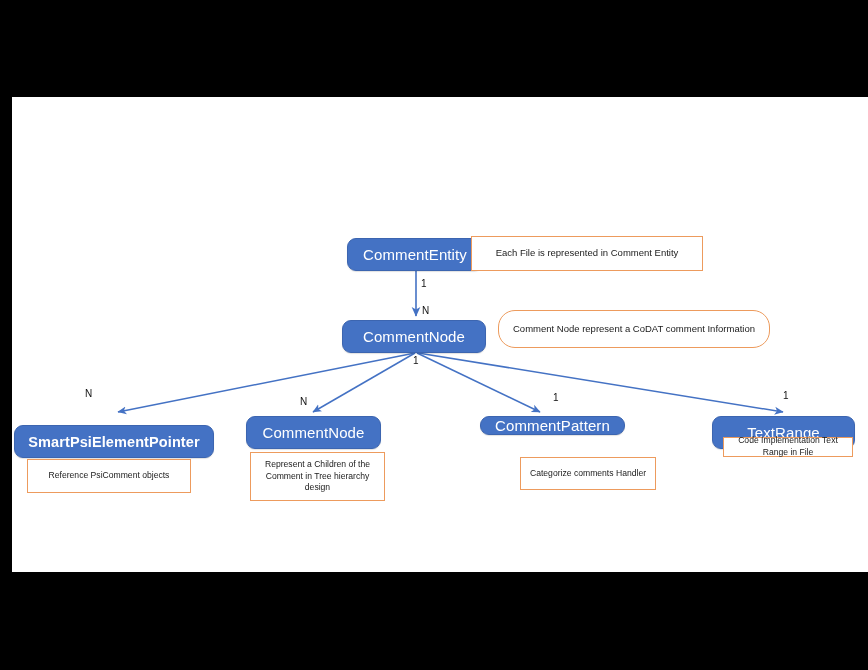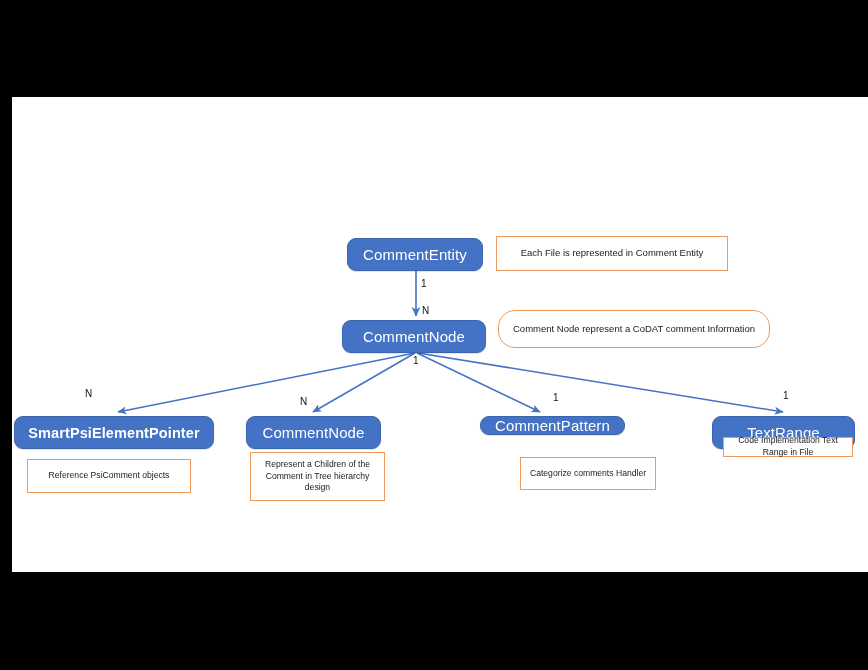--- a/index.html
+++ b/index.html
@@ -114,29 +114,29 @@
 
       <line x1="405" y1="256" x2="528" y2="315" stroke="#4472C4" stroke-width="1.5" marker-end="url(#arrowhead)"></line>
 
       <line x1="406" y1="256" x2="771" y2="315" stroke="#4472C4" stroke-width="1.5" marker-end="url(#arrowhead)"></line>
     </svg>
 
     <div class="entity" style="left:335px; top:141px; width:136px; height:33px;">CommentEntity</div>
 
     <div class="entity" style="left:330px; top:223px; width:144px; height:33px;">CommentNode</div>
 
-    <div class="entity bold" style="left:2px; top:319px; width:200px; height:33px;">SmartPsiElementPointer</div>
+    <div class="entity bold" style="left:2px; top:328px; width:200px; height:33px;">SmartPsiElementPointer</div>
 
     <div class="entity" style="left:234px; top:319px; width:135px; height:33px;">CommentNode</div>
 
     <div class="entity" style="left:468px; top:319px; width:145px; height:19px;">CommentPattern</div>
 
     <div class="entity" style="left:700px; top:319px; width:143px; height:33px;text-align:right;">TextRange</div>
 
-    <div class="note" style="left:484px; top:139px; width:232px; height:35px;">Each File is represented in Comment Entity</div>
+    <div class="note" style="left:459px; top:139px; width:232px; height:35px;">Each File is represented in Comment Entity</div>
 
     <div class="note" style="left:486px; top:213px; width:272px; height:38px;border-radius:17px;">Comment Node represent a CoDAT comment Information</div>
 
     <div class="note small" style="left:15px; top:362px; width:164px; height:34px;">Reference PsiComment objects</div>
 
     <div class="note small" style="left:238px; top:355px; width:135px; height:49px;">Represent a Children of the Comment in Tree hierarchy design</div>
 
     <div class="note small" style="left:508px; top:360px; width:136px; height:33px;">Categorize comments Handler</div>
 
     <div class="note small" style="left:711px; top:340px; width:130px; height:20px;">Code Implementation Text Range in File</div>

